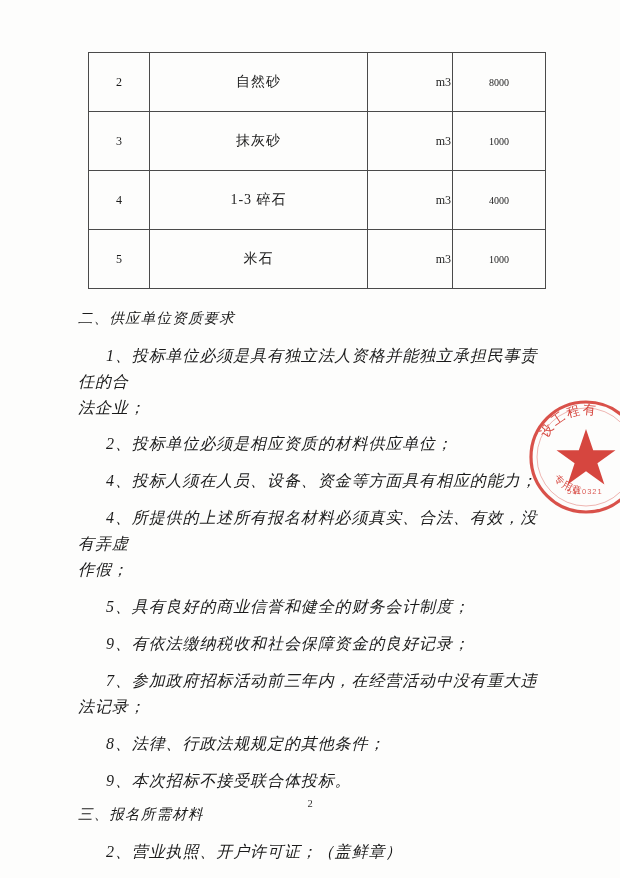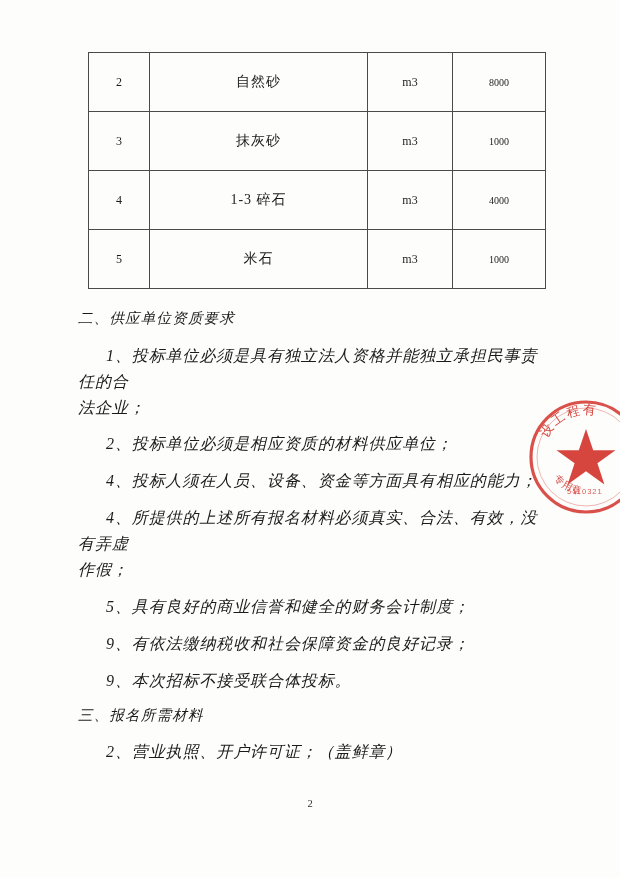--- a/index.html
+++ b/index.html
@@ -38,21 +38,21 @@
   table.bid-table td {
     border: 1px solid #4a4a4a;
     height: 56px;
     text-align: center;
     vertical-align: middle;
     font-size: 13px;
     color: #1b1b1b;
   }
   table.bid-table td.c-no { width: 58px; font-size: 12px; }
   table.bid-table td.c-name { width: 215px; font-size: 14px; letter-spacing: 1px; }
-  table.bid-table td.c-unit { width: 82px; font-size: 12px; }
+  table.bid-table td.c-unit { width: 82px; font-size: 12px; text-align: right; }
   table.bid-table td.c-qty { width: 90px; font-size: 10px; }
 
   
   .content {
     position: absolute;
     left: 78px;
     top: 308px;
     width: 470px;
     font-style: italic;
   }
@@ -138,20 +138,22 @@
     <p class="sec-title">二、供应单位资质要求</p>
 
     <p class="para">1、投标单位必须是具有独立法人资格并能独立承担民事责任的合</p>
     <p class="para cont">法企业；</p>
     <p class="para">2、投标单位必须是相应资质的材料供应单位；</p>
     <p class="para">4、投标人须在人员、设备、资金等方面具有相应的能力；</p>
     <p class="para">4、所提供的上述所有报名材料必须真实、合法、有效，没有弄虚</p>
     <p class="para cont">作假；</p>
     <p class="para">5、具有良好的商业信誉和健全的财务会计制度；</p>
     <p class="para">9、有依法缴纳税收和社会保障资金的良好记录；</p>
+    <p class="para">7、参加政府招标活动前三年内，在经营活动中没有重大违法记录；</p>
+    <p class="para">8、法律、行政法规规定的其他条件；</p>
     <p class="para">9、本次招标不接受联合体投标。</p>
 
     <p class="sec-title">三、报名所需材料</p>
 
     <p class="para">2、营业执照、开户许可证；（盖鲜章）</p>
   </div>
 
   <div class="seal">
     <svg width="118" height="118" viewBox="0 0 118 118" xmlns="http://www.w3.org/2000/svg">
       <circle cx="59" cy="59" r="55" fill="none" stroke="#d2322a" stroke-width="3.2" opacity="0.85"></circle>

